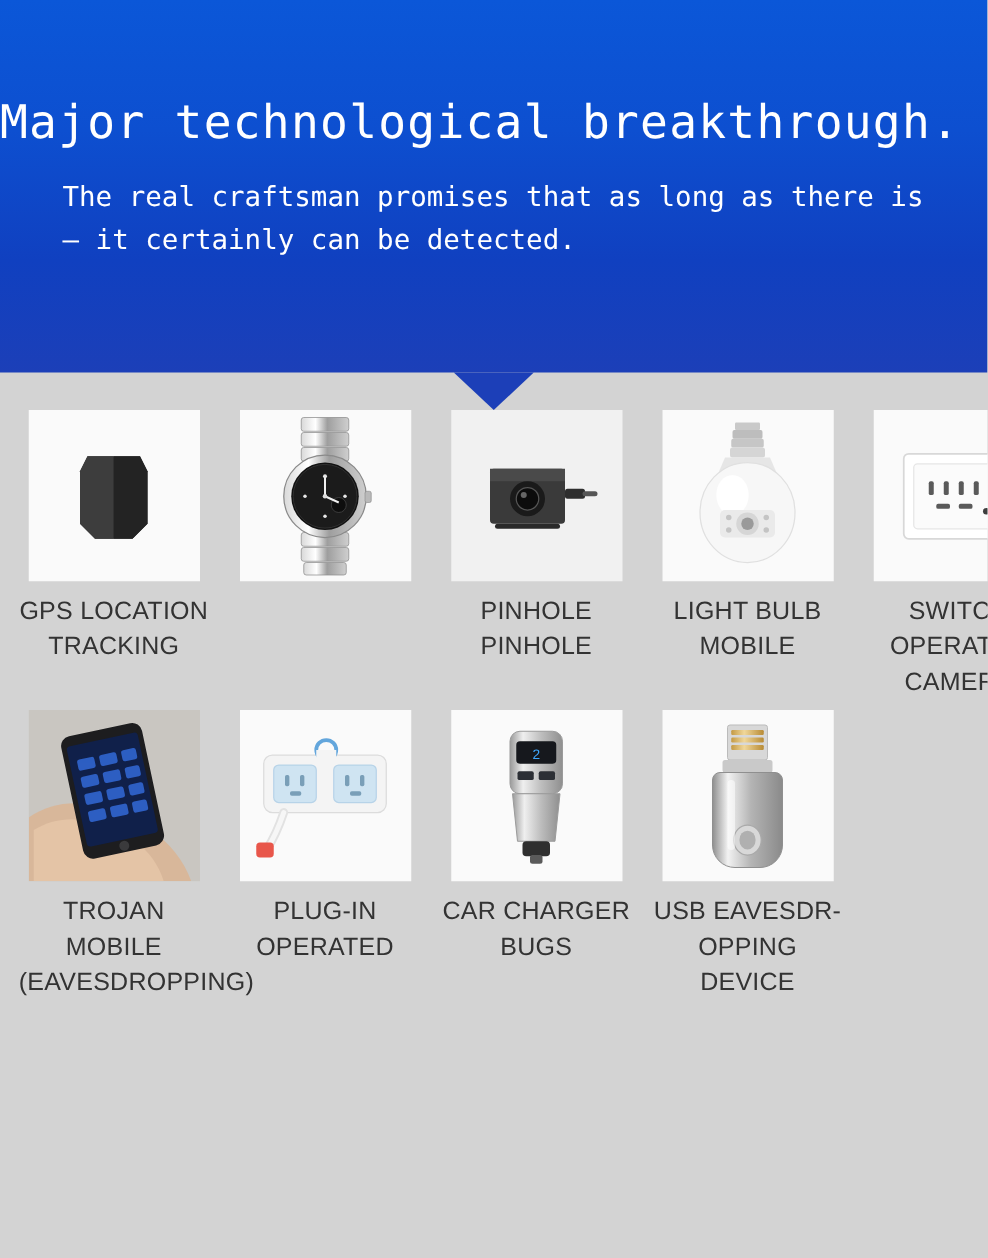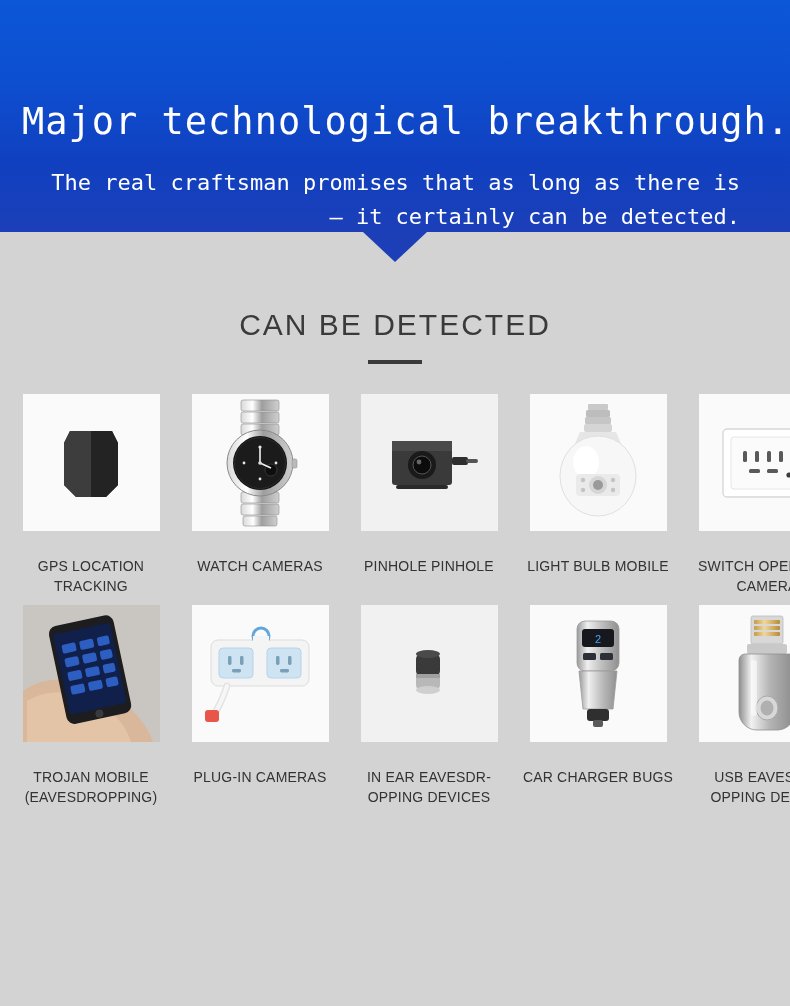--- a/index.html
+++ b/index.html
@@ -18,25 +18,25 @@
     position: relative;
     width: 790px;
     height: 1006px;
     background: #d3d3d3;
   }
 
   
   .hero {
     position: relative;
     width: 790px;
-    height: 232px;
+    height: 298px;
     background: linear-gradient(180deg, #0b57d8 0%, #0d4fd0 35%, #1040c0 70%, #1c3fb8 100%);
     box-sizing: border-box;
-    padding-top: 100px;
-    text-align: right;
+    padding-top: 76px;
+    text-align: left;
   }
   .hero-title {
     font-family: "DejaVu Sans Mono", monospace;
     color: #ffffff;
     font-size: 37px;
     line-height: 1.2;
     letter-spacing: 1px;
     margin: 0 0 22px 0;
     font-weight: 400;
   }
@@ -100,22 +100,22 @@
     height: 137px;
     background: #fafafa;
     display: flex;
     align-items: center;
     justify-content: center;
     overflow: hidden;
     position: relative;
   }
   .thumb.grayish { background: #f1f1f1; }
   .caption {
-    margin-top: 26px;
-    font-size: 14px;
+    margin-top: 10px;
+    font-size: 20px;
     line-height: 1.42;
     color: #333333;
     text-align: center;
     letter-spacing: .2px;
     width: 152px;
   }
 
   
   .art { display:block; }
 
@@ -125,24 +125,20 @@
 <body>
 
 <div class="page">
 
   <div class="hero">
     <h1 class="hero-title">Major technological breakthrough.</h1>
     <p class="hero-sub">The real craftsman promises that as long as there is – it certainly can be detected.</p>
     <div class="hero-arrow"></div>
   </div>
 
-  <div class="section-head">
-    <div class="section-title">CAN BE DETECTED</div>
-    <div class="section-rule"></div>
-  </div>
 
   <div class="grid">
 
     <div class="cell">
       <div class="thumb">
         <svg class="art" width="70" height="80" viewBox="0 0 70 80">
           <polygon points="14,8 56,8 62,20 62,62 50,74 20,74 8,62 8,20" fill="#2b2b2b"></polygon>
           <polygon points="14,8 35,8 35,74 20,74 8,62 8,20" fill="#3d3d3d"></polygon>
           <polygon points="35,8 56,8 62,20 62,62 50,74 35,74" fill="#232323"></polygon>
         </svg>
@@ -176,21 +172,20 @@
           <circle cx="75" cy="65" r="1.4" fill="#e8e8e8"></circle>
           <circle cx="59" cy="81" r="1.4" fill="#e8e8e8"></circle>
           <circle cx="43" cy="65" r="1.4" fill="#e8e8e8"></circle>
           <circle cx="70" cy="72" r="6" fill="#0e0e0e" stroke="#4a4a4a" stroke-width="0.6"></circle>
           <line x1="59" y1="65" x2="59" y2="50" stroke="#f0f0f0" stroke-width="1.6"></line>
           <line x1="59" y1="65" x2="70" y2="70" stroke="#f0f0f0" stroke-width="1.6"></line>
           <circle cx="59" cy="65" r="1.8" fill="#dddddd"></circle>
           <rect x="91" y="61" width="5" height="9" rx="1.5" fill="#b9b9b9" stroke="#8a8a8a" stroke-width="0.5"></rect>
         </svg>
       </div>
-      <div class="caption">WATCH CAMERAS</div>
     </div>
 
     <div class="cell">
       <div class="thumb grayish">
         <svg class="art" width="110" height="80" viewBox="0 0 110 80">
           <rect x="18" y="18" width="60" height="44" rx="3" fill="#3a3a3a"></rect>
           <rect x="18" y="18" width="60" height="10" fill="#4a4a4a"></rect>
           <circle cx="48" cy="42" r="14" fill="#1a1a1a"></circle>
           <circle cx="48" cy="42" r="9" fill="#0c0c0c" stroke="#555" stroke-width="1"></circle>
           <circle cx="45" cy="39" r="2.4" fill="#7d7d7d" opacity="0.8"></circle>
@@ -287,35 +282,23 @@
             <rect x="91" y="38" width="3.5" height="9" rx="1.4"></rect>
             <rect x="83" y="51" width="9" height="3.5" rx="1.4"></rect>
           </g>
           <rect x="56" y="10" width="16" height="16" rx="8" fill="none" stroke="#63a6dc" stroke-width="3"></rect>
           <rect x="56" y="18" width="16" height="10" fill="#f4f4f4"></rect>
           <path d="M30 68 q-6 18 -14 30" stroke="#e2e2e2" stroke-width="7" fill="none" stroke-linecap="round"></path>
           <path d="M30 68 q-6 18 -14 30" stroke="#f6f6f6" stroke-width="4" fill="none" stroke-linecap="round"></path>
           <rect x="8" y="92" width="14" height="12" rx="3" fill="#e8564a"></rect>
         </svg>
       </div>
-      <div class="caption">PLUG-IN CAMERAS</div>
-    </div>
-
-    <div class="cell">
-      <div class="thumb grayish">
-        <svg class="art" width="70" height="70" viewBox="0 0 70 70">
-          <rect x="22" y="16" width="24" height="22" rx="5" fill="#3a3a3a"></rect>
-          <rect x="22" y="36" width="24" height="16" rx="5" fill="#b8b8b8"></rect>
-          <rect x="22" y="36" width="24" height="4" fill="#a0a0a0"></rect>
-          <ellipse cx="34" cy="16" rx="12" ry="4" fill="#4a4a4a"></ellipse>
-          <ellipse cx="34" cy="52" rx="12" ry="4" fill="#cfcfcf"></ellipse>
-        </svg>
-      </div>
-      <div class="caption">IN EAR EAVESDR-OPPING DEVICES</div>
-    </div>
+      <div class="caption">PLUG-IN OPERATED</div>
+    </div>
+
 
     <div class="cell">
       <div class="thumb">
         <svg class="art" width="90" height="120" viewBox="0 0 90 120">
           <defs>
             <linearGradient id="chrome" x1="0" y1="0" x2="1" y2="0">
               <stop offset="0" stop-color="#9a9a9a"></stop>
               <stop offset="0.25" stop-color="#efefef"></stop>
               <stop offset="0.6" stop-color="#bdbdbd"></stop>
               <stop offset="1" stop-color="#8f8f8f"></stop>

